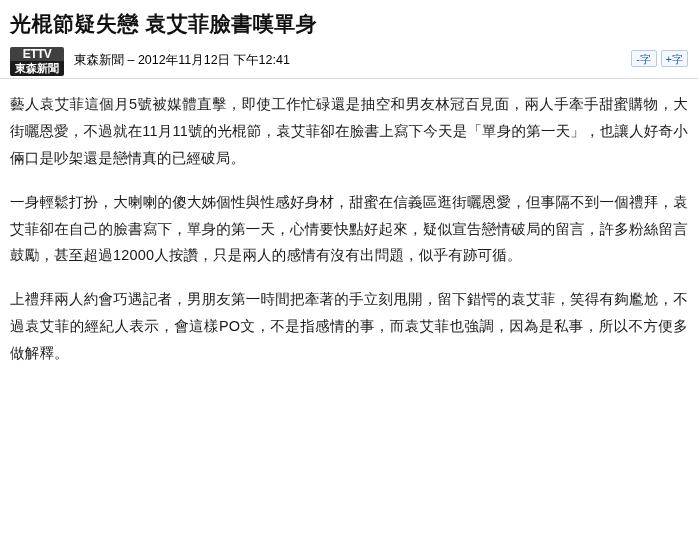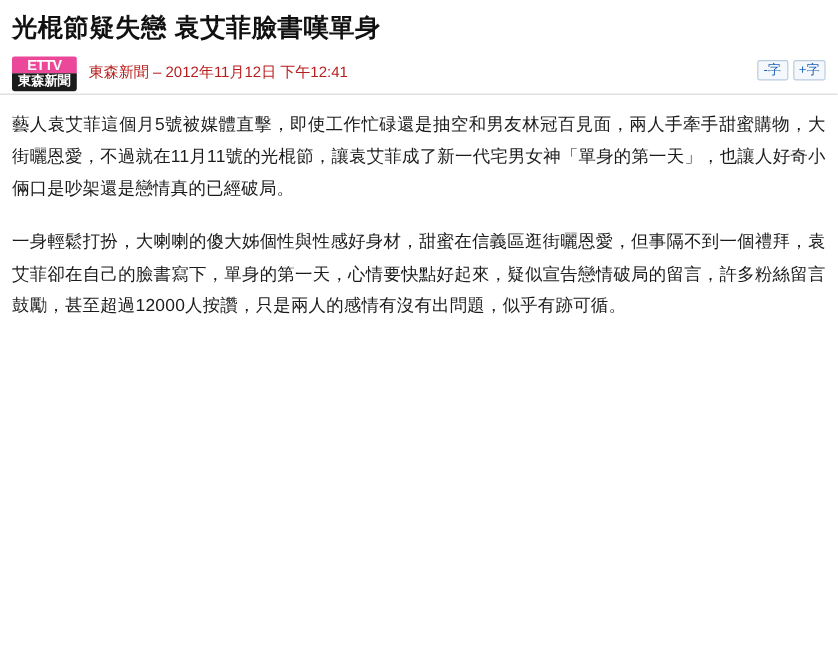--- a/index.html
+++ b/index.html
@@ -39,21 +39,21 @@
   }
   .logo {
     position: absolute;
     left: 10px;
     top: 2px;
     width: 54px;
     height: 30px;
     display: block;
   }
   .logo-top {
-    background: #ec4899;
+    background: #404040;
     color: #ffffff;
     font-size: 12px;
     font-weight: bold;
     line-height: 14px;
     height: 14px;
     text-align: center;
     letter-spacing: -0.5px;
     border-radius: 2px 2px 0 0;
   }
   .logo-bottom {
@@ -65,21 +65,21 @@
     height: 15px;
     text-align: center;
     letter-spacing: 0px;
     border-radius: 0 0 2px 2px;
   }
   .source {
     position: absolute;
     left: 74px;
     top: 7px;
     font-size: 12.5px;
-    color: #b91c1c;
+    color: #000000;
     white-space: nowrap;
   }
   .font-controls {
     position: absolute;
     right: 10px;
     top: 5px;
     display: flex;
     gap: 4px;
   }
   .font-btn {
@@ -131,17 +131,18 @@
     </div>
 
     <div class="font-controls">
       <span class="font-btn">-字</span>
       <span class="font-btn">+字</span>
     </div>
 
   </div>
 
   <div class="article">
-    <p>藝人袁艾菲這個月5號被媒體直擊，即使工作忙碌還是抽空和男友林冠百見面，兩人手牽手甜蜜購物，大街曬恩愛，不過就在11月11號的光棍節，讓袁艾菲成了新一代宅男女神「單身的第一天」，也讓人好奇小倆口是吵架還是戀情真的已經破局。</p>
+    <p>藝人袁艾菲這個月5號被媒體直擊，即使工作忙碌還是抽空和男友林冠百見面，兩人手牽手甜蜜購物，大街曬恩愛，不過就在11月11號的光棍節，袁艾菲卻在臉書上寫下今天是「單身的第一天」，也讓人好奇小倆口是吵架還是戀情真的已經破局。</p>
     <p>一身輕鬆打扮，大喇喇的傻大姊個性與性感好身材，甜蜜在信義區逛街曬恩愛，但事隔不到一個禮拜，袁艾菲卻在自己的臉書寫下，單身的第一天，心情要快點好起來，疑似宣告戀情破局的留言，許多粉絲留言鼓勵，甚至超過12000人按讚，只是兩人的感情有沒有出問題，似乎有跡可循。</p>
+    <p>上禮拜兩人約會巧遇記者，男朋友第一時間把牽著的手立刻甩開，留下錯愕的袁艾菲，笑得有夠尷尬，不過袁艾菲的經紀人表示，會這樣PO文，不是指感情的事，而袁艾菲也強調，因為是私事，所以不方便多做解釋。</p>
   </div>
 
 </div>
 
 </body></html>

